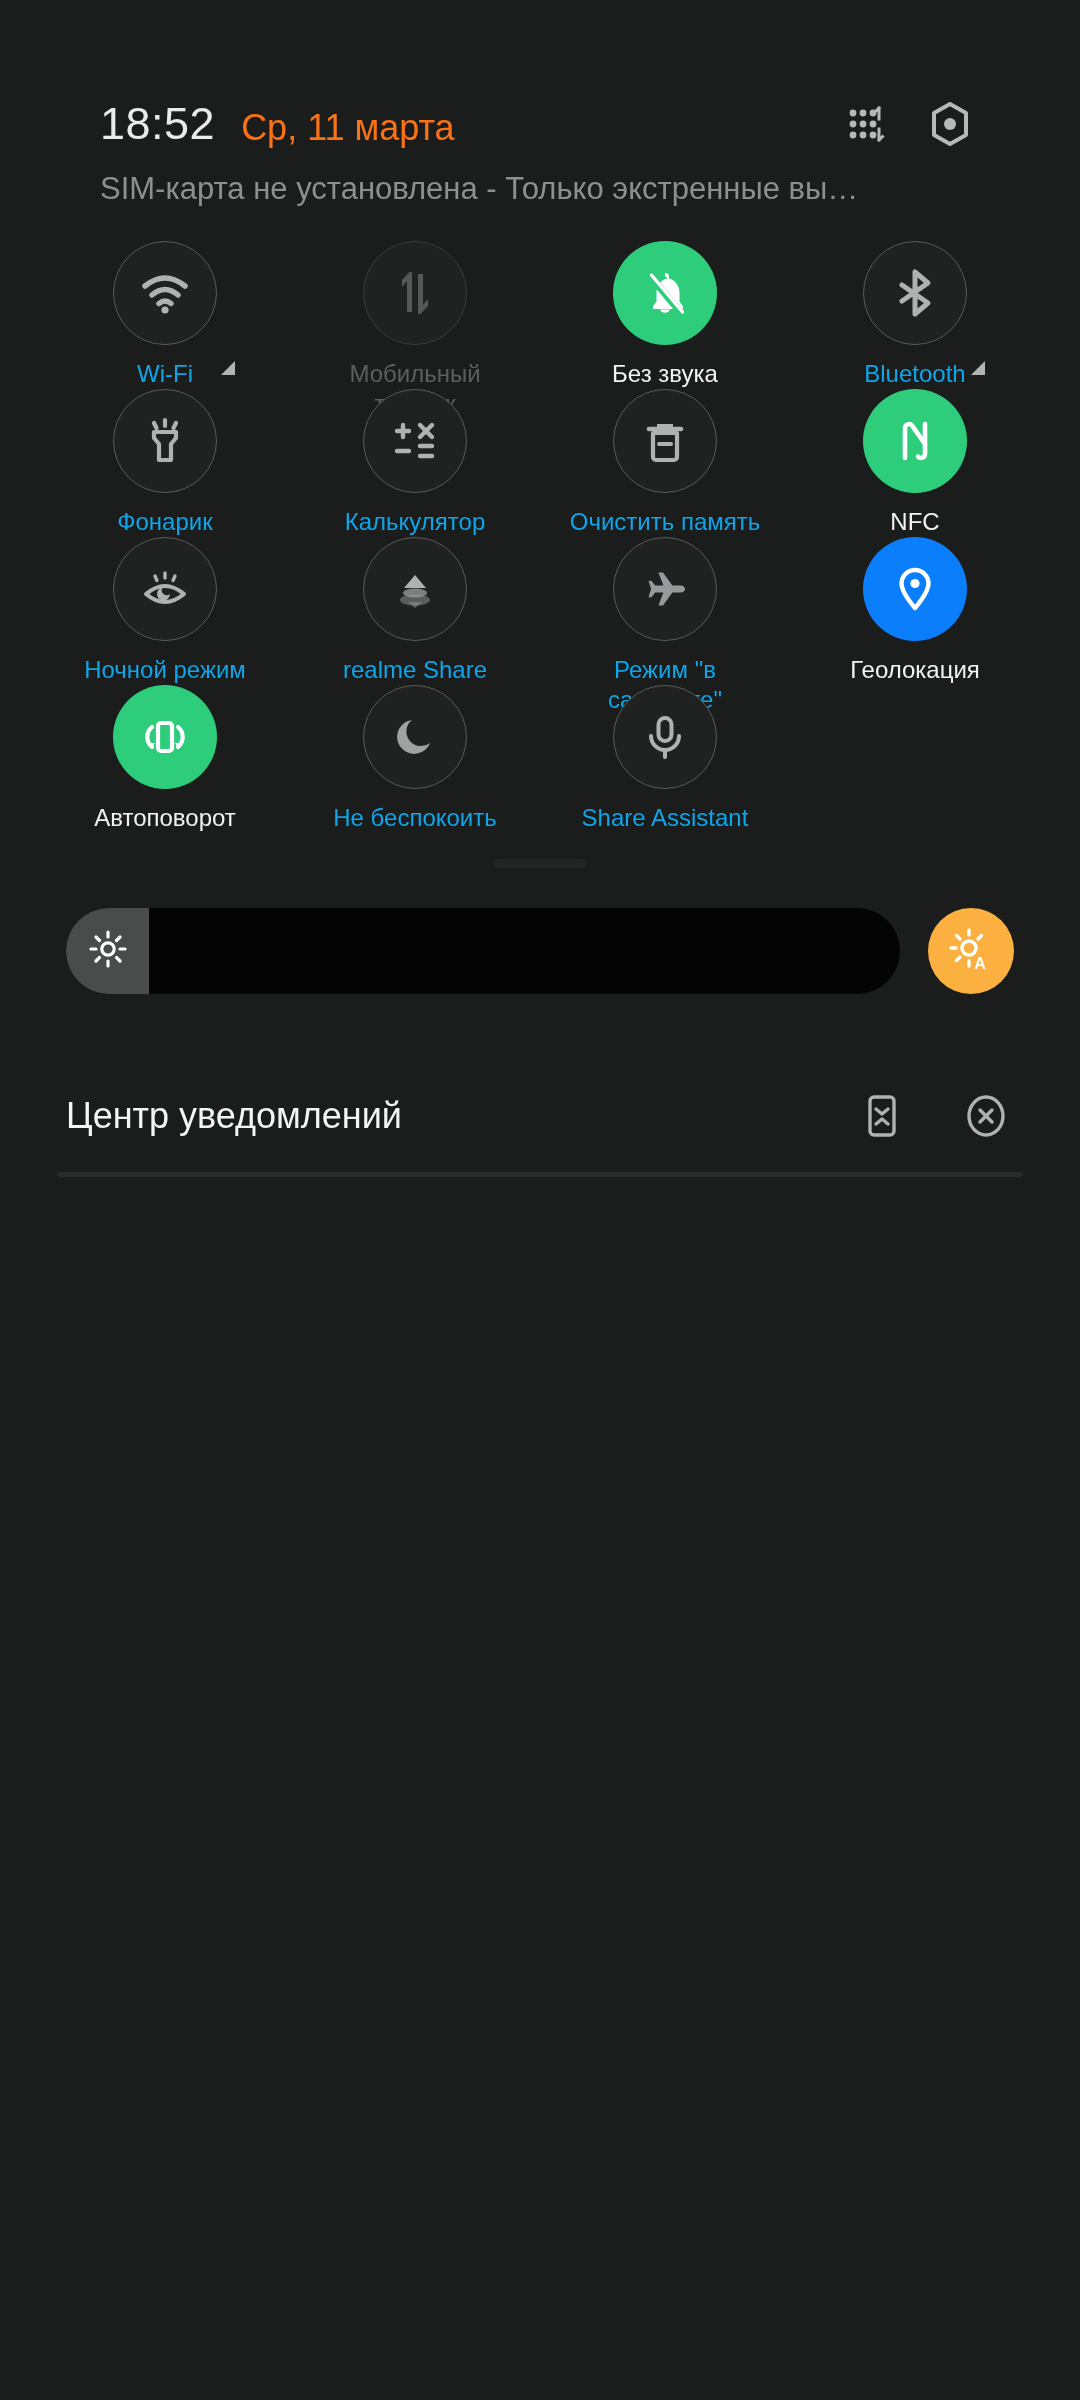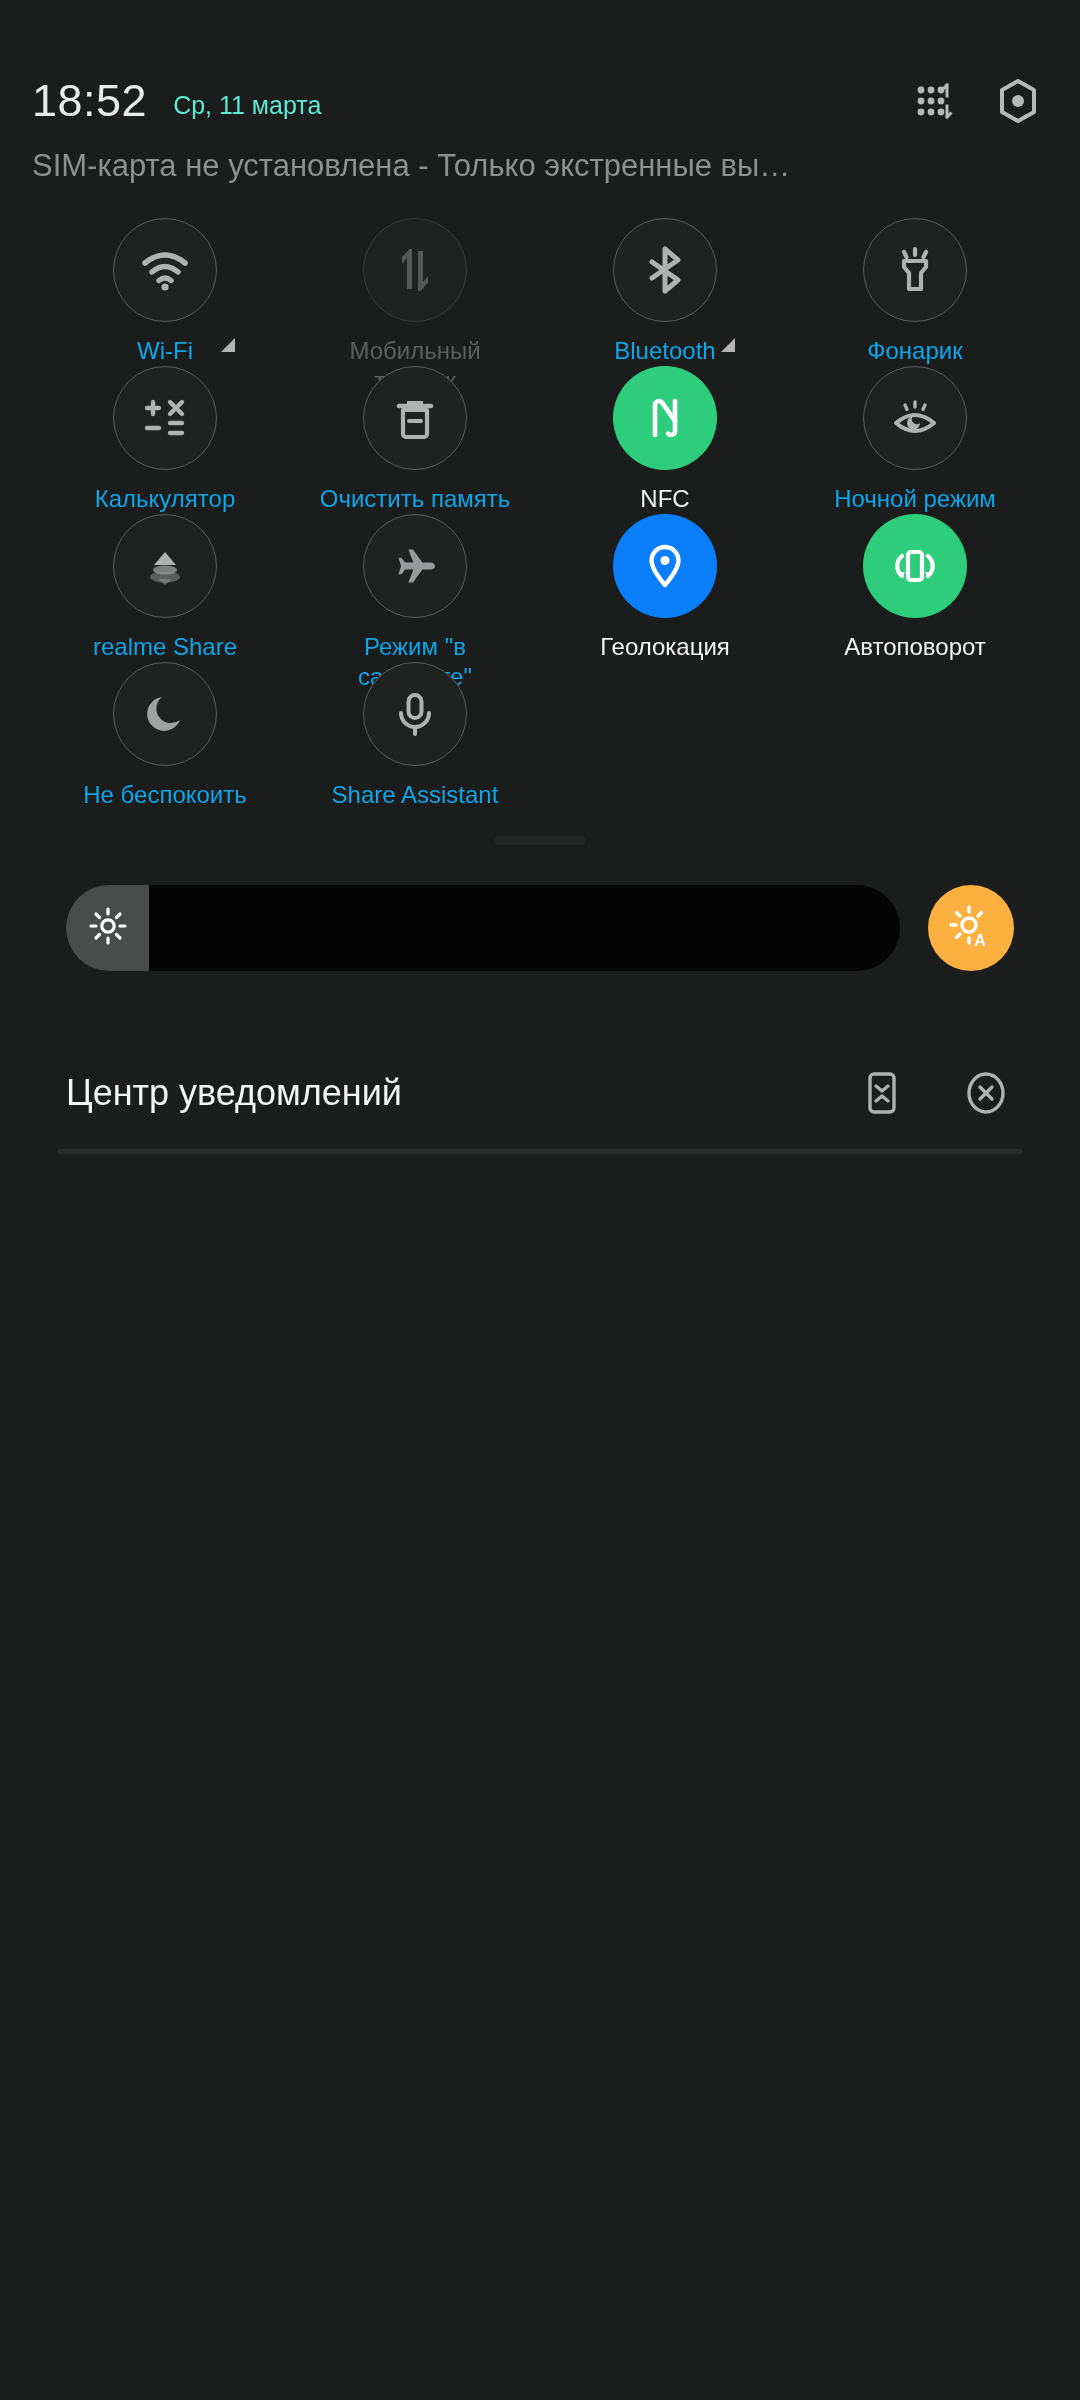--- a/index.html
+++ b/index.html
@@ -14,37 +14,38 @@
 
   .screen {
     position: relative;
     width: 1080px;
     height: 2400px;
     background: #1b1c1c;
   }
 
   
   .header {
-    padding: 0 32px;
+    padding: 0 100px;
     padding-top: 72px;
+    margin-top: 23px;
   }
   .header-row {
     display: flex;
     align-items: center;
     height: 58px;
   }
   .clock {
     font-size: 45px;
     color: #e9eaea;
     letter-spacing: 0.5px;
     font-weight: 400;
   }
   .date {
-    font-size: 25px;
-    color: #5eead4;
+    font-size: 36px;
+    color: #f97316;
     margin-left: 26px;
     margin-top: 8px;
   }
   .header-spacer { flex: 1; }
 
   .hdr-icon {
     display: flex;
     align-items: center;
     justify-content: center;
     width: 60px;
@@ -261,20 +262,33 @@
             <g fill="#565858">
               <path d="M17 44 L17 13 L12 19 L12 12 L19.5 4 L22 4 L22 44 Z"></path>
               <path d="M33 6 L33 37 L38 31 L38 38 L30.5 46 L28 46 L28 6 Z"></path>
             </g>
           </svg>
         </span>
       </div>
       <div class="tile-label">Мобильный трафик</div>
     </div>
 
+    <div class="tile on green">
+      <div class="tile-circle">
+        <span class="tile-icon">
+          <svg width="52" height="52" viewBox="0 0 52 52">
+            <path d="M26 6 a4 4 0 0 1 4 4 v1.5 c6.5 1.8 10.5 7.6 10.5 14.6 v8.5 l3.5 5 v2.4 H14 v-2.4 l3.5-5 v-8.5 c0-7 4-12.8 10.5-14.6 V10 a4 4 0 0 1 -2-0 Z" fill="#ffffff"></path>
+            <path d="M21 42.5 a5.5 5.5 0 0 0 10 0 Z" fill="#ffffff"></path>
+            <line x1="11" y1="9" x2="42" y2="46" stroke="#2ecd7c" stroke-width="7" stroke-linecap="round"></line>
+            <line x1="12.5" y1="8" x2="43.5" y2="45" stroke="#ffffff" stroke-width="3.4" stroke-linecap="round"></line>
+          </svg>
+        </span>
+      </div>
+      <div class="tile-label">Без звука</div>
+    </div>
 
     <div class="tile">
       <div class="tile-circle">
         <span class="tile-icon">
           <svg width="50" height="50" viewBox="0 0 50 50">
             <path d="M25 4 L25 46 M25 4 L38 15 L12 33 M25 46 L38 35 L12 17" fill="none" stroke="#b0b2b2" stroke-width="5" stroke-linejoin="round" stroke-linecap="round"></path>
           </svg>
         </span>
       </div>
       <div class="tile-label">Bluetooth</div>

